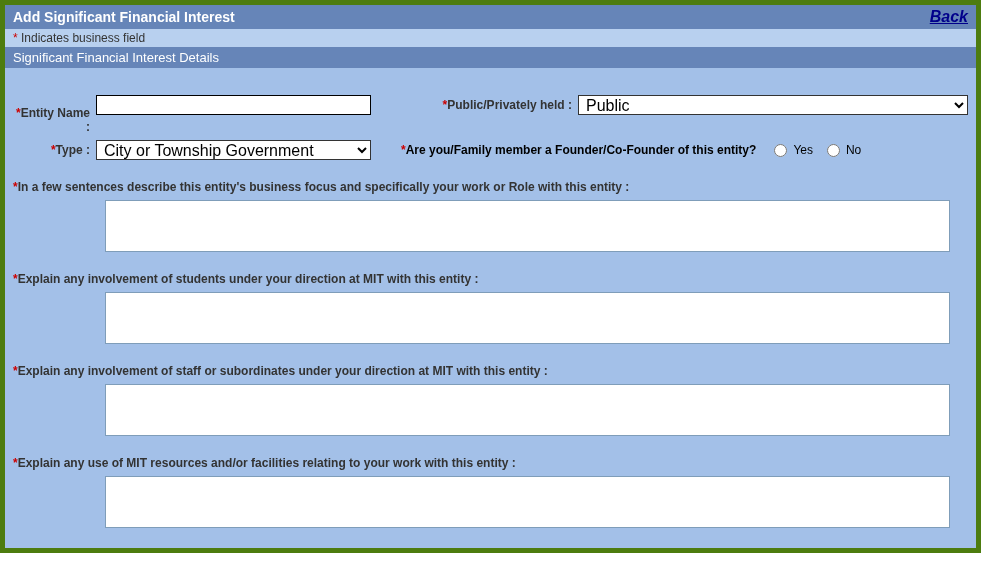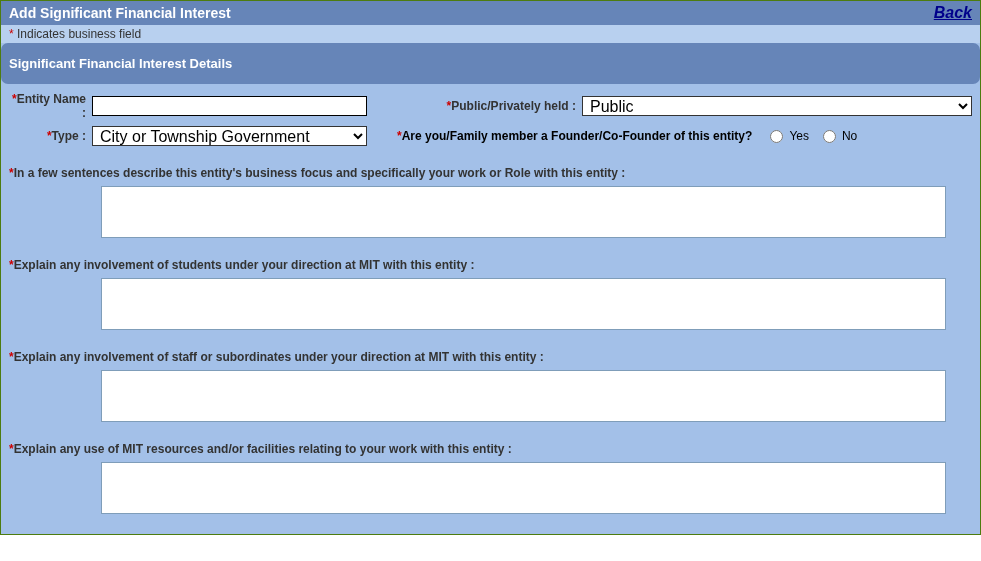--- a/index.html
+++ b/index.html
@@ -4,21 +4,21 @@
   <style>
     * { box-sizing: border-box; margin: 0; padding: 0; }
     body {
       font-family: Arial, Helvetica, sans-serif;
       font-size: 12px;
       background: #fff;
       width: 981px;
     }
     .container {
       width: 981px;
-      border: 1px solid #4d7c0f;
+      border: 5px solid #4d7c0f;
       background: #a3c0e8;
     }
     .header {
       background: #6685b8;
       color: #fff;
       font-weight: bold;
       font-size: 14px;
       padding: 3px 8px;
       display: flex;
       justify-content: space-between;
@@ -35,24 +35,23 @@
     .mandatory-note {
       background: #b8d0ef;
       color: #333;
       padding: 2px 8px;
       font-size: 12px;
     }
     .req-star { color: #cc0000; }
     .section-header {
       background: #6685b8;
       color: #fff;
-      font-weight: bold;
+      font-weight: normal;
       font-size: 13px;
-      padding: 13px 8px;
-      border-radius: 7px;
+      padding: 3px 8px;
     }
     .form-body {
       background: #a3c0e8;
       padding: 8px 8px 20px 8px;
     }
     .row {
       display: flex;
       align-items: center;
       margin-bottom: 6px;
     }
@@ -70,21 +69,21 @@
       padding: 1px 3px;
       background: #fff;
     }
     .select {
       border: 1px solid #333;
       height: 20px;
       font-size: 16px;
       background: #fff;
       padding: 0 3px;
     }
-    .row1 .entity-label { width: 83px; }
+    .row1 .entity-label { width: 83px; margin-top: 30px; }
     .row1 .entity-input { width: 275px; }
     .row1 .spacer1 { flex: 1; }
     .row1 .pp-label { width: 140px; }
     .row1 .pp-select { width: 390px; }
     .row2 .type-label { width: 83px; }
     .row2 .type-select { width: 275px; }
     .row2 .founder-label { margin-left: 30px; margin-right: 8px; font-weight: bold; }
     .radio-group { display: flex; align-items: center; gap: 4px; font-size: 12px; }
     .radio-group input { margin: 0 2px 0 10px; }
     .question-block { margin-top: 20px; }

